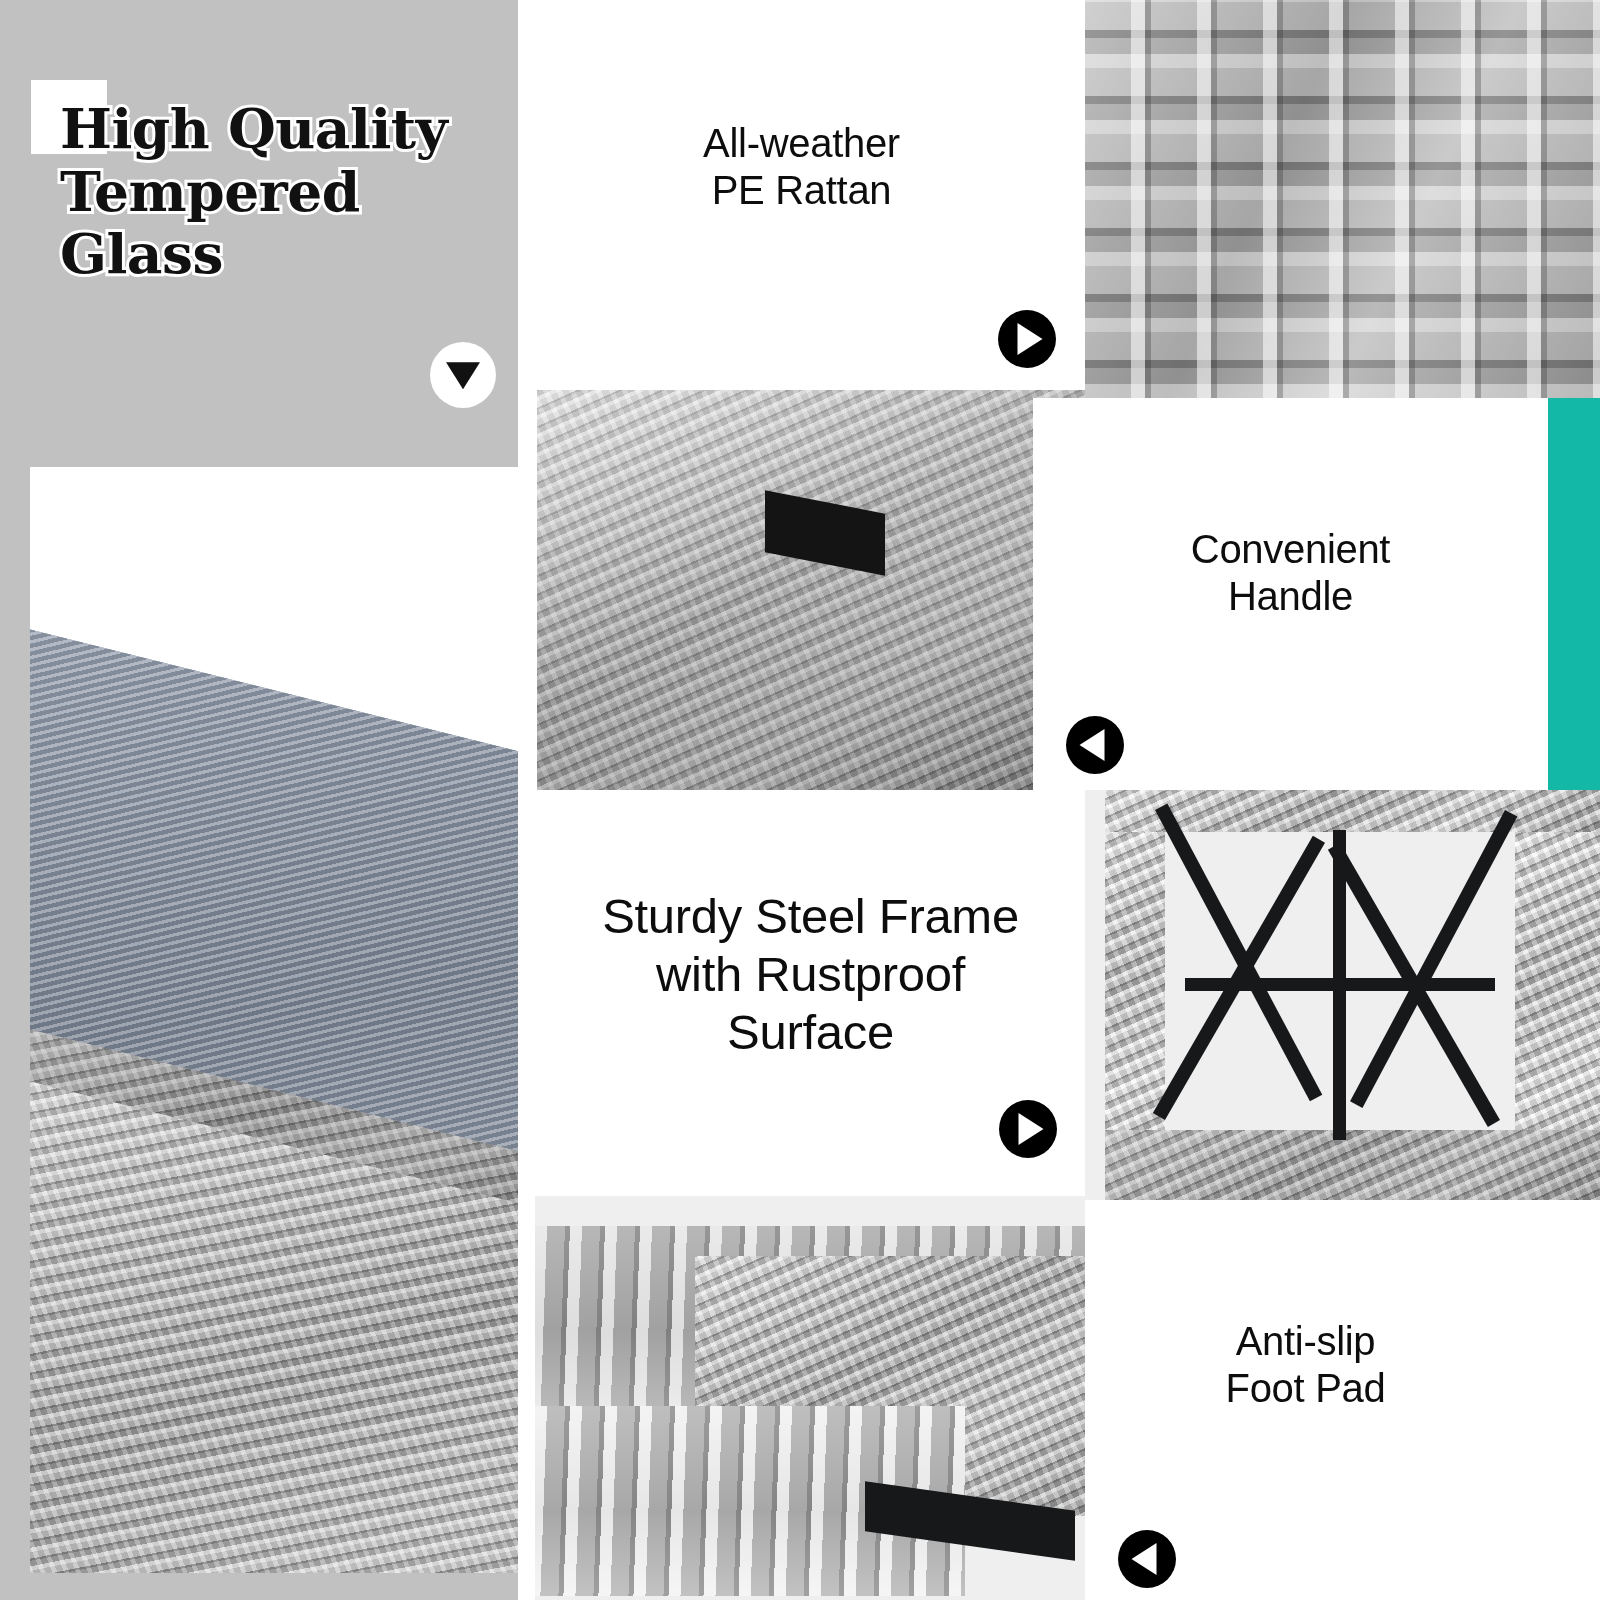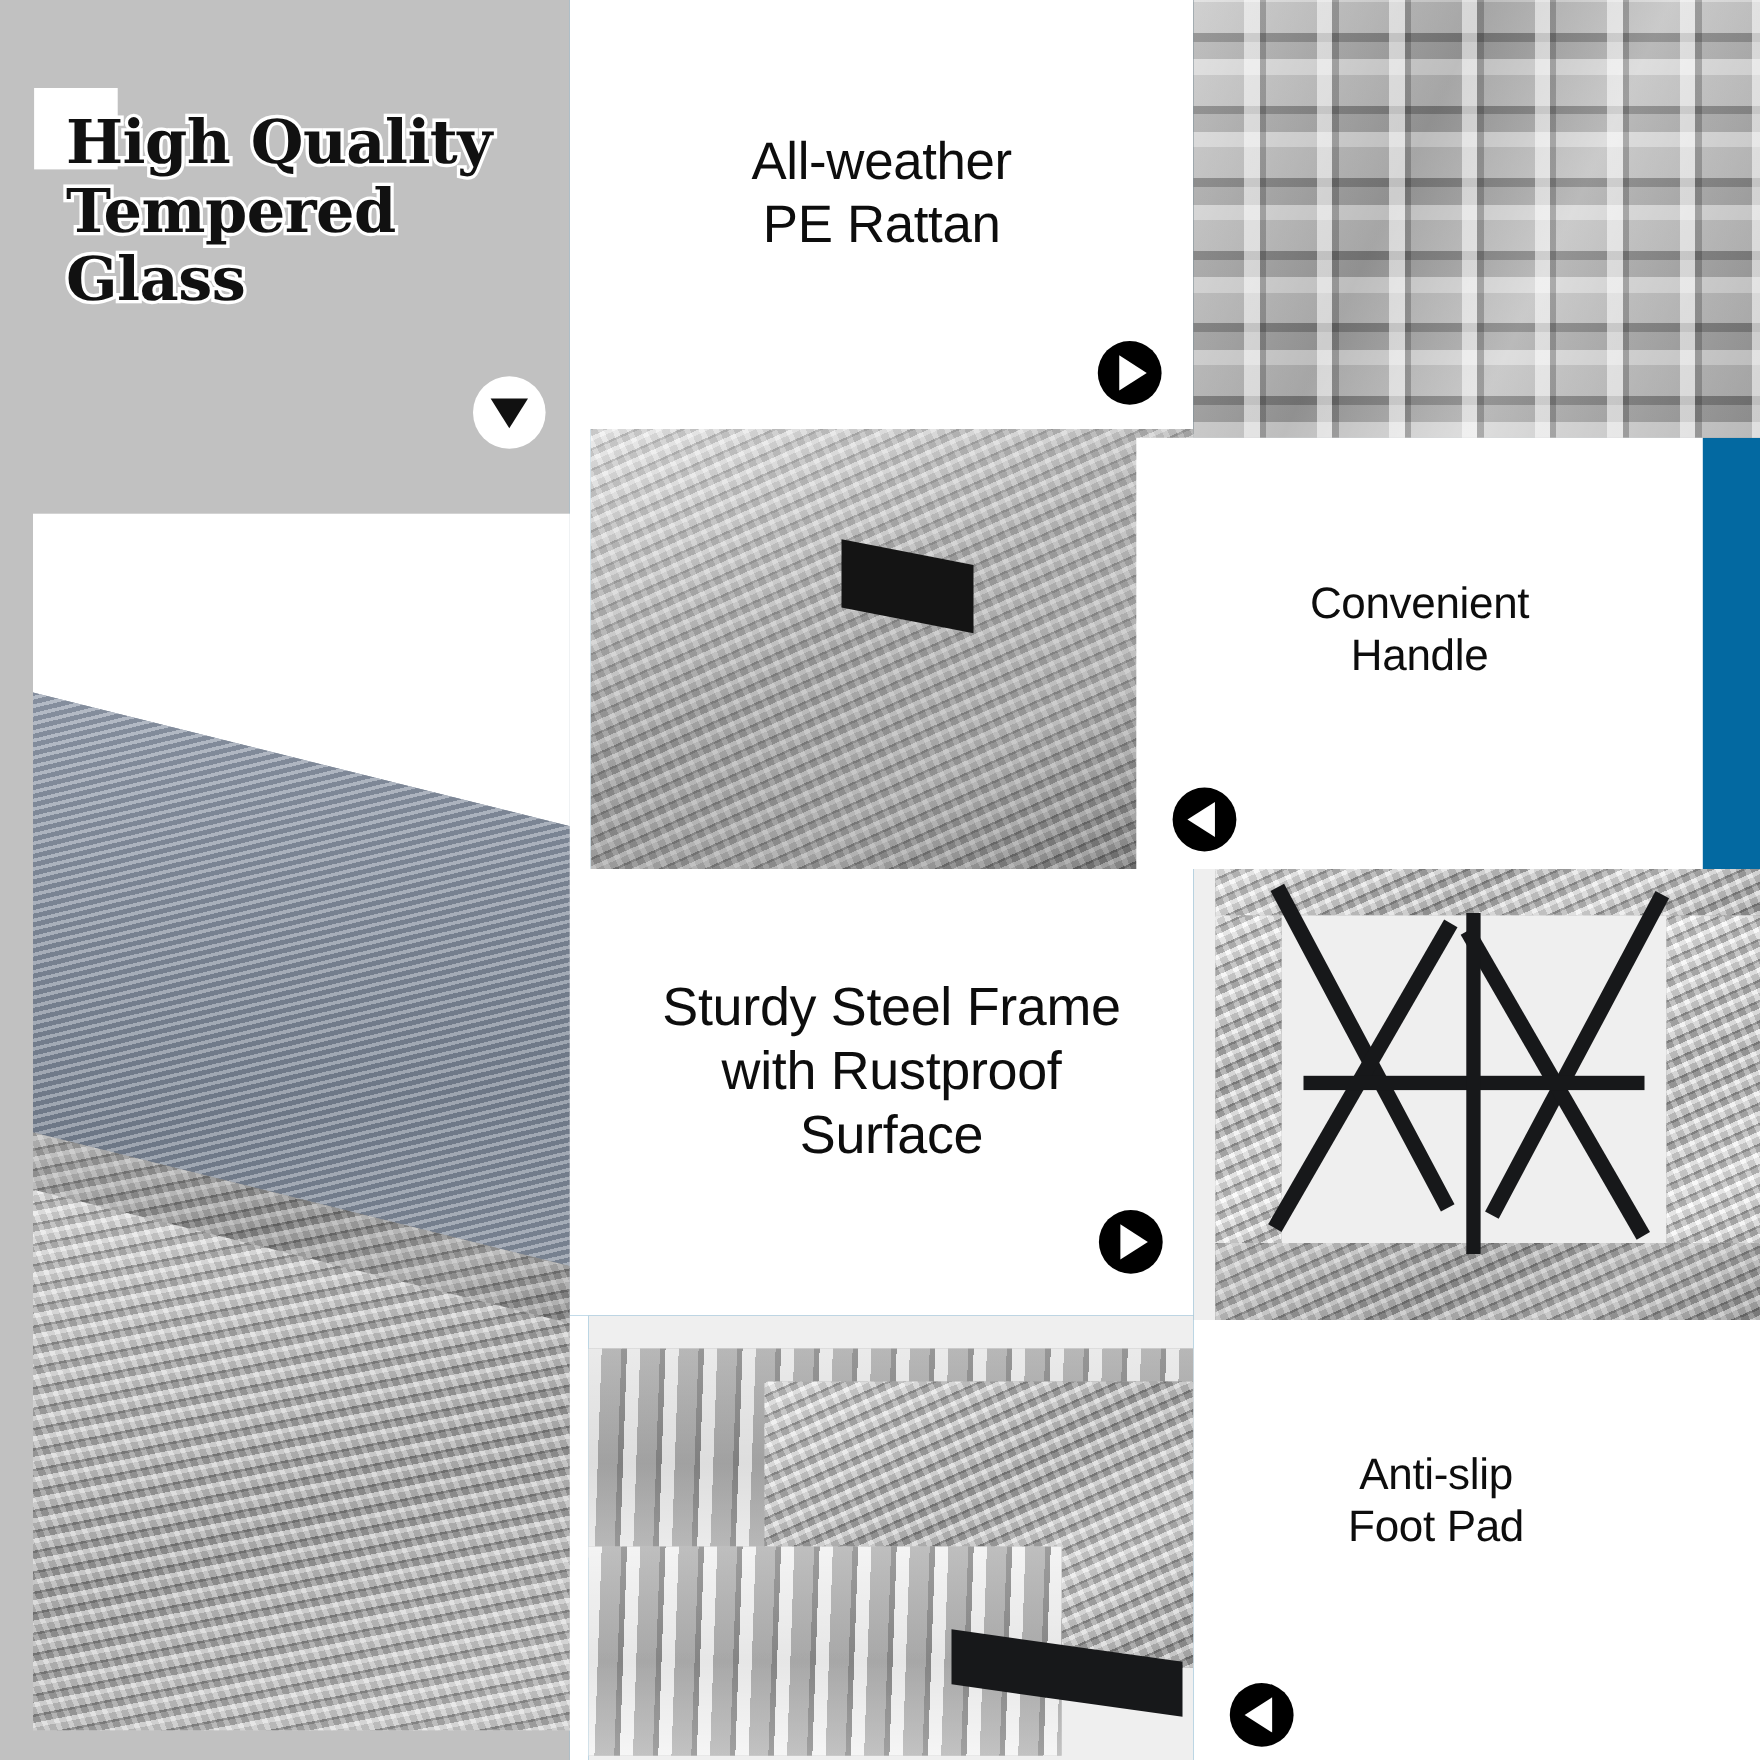--- a/index.html
+++ b/index.html
@@ -3,21 +3,21 @@
 <meta charset="utf-8">
 <style>
   html,body{margin:0;padding:0;}
   body{
     width:1600px;height:1600px;
     background:#ffffff;
     font-family:"Liberation Sans", sans-serif;
     overflow:hidden;
     position:relative;
   }
-  .stage{position:absolute;left:0;top:0;width:1600px;height:1600px;background:#0369a1;}
+  .stage{position:absolute;left:0;top:0;width:1600px;height:1600px;background:#14b8a6;}
 
   
   .cell{position:absolute;box-sizing:border-box;}
   .caption{
     position:absolute;
     text-align:center;
     color:#0d0d0d;
     font-weight:400;
     line-height:1.18;
     letter-spacing:-0.3px;
@@ -137,21 +137,21 @@
   <div class="cell plate" style="left:30px;top:467px;width:488px;height:1106px;background:#ffffff;">
     <div class="glass-top" style="position:absolute;left:-10px;top:160px;width:520px;height:560px;
          transform:skewY(14deg);transform-origin:left top;"></div>
     <div class="weave-d" style="position:absolute;left:-10px;top:560px;width:520px;height:60px;
          transform:skewY(14deg);transform-origin:left top;filter:brightness(.88);"></div>
     <div class="weave-d" style="position:absolute;left:-10px;top:612px;width:520px;height:560px;
          transform:skewY(14deg);transform-origin:left top;"></div>
   </div>
 
   <div class="cell" style="left:518px;top:0;width:567px;height:390px;background:#ffffff;">
-    <div class="caption" style="left:0;top:120px;width:567px;font-size:48px;">All-weather
+    <div class="caption" style="left:0;top:120px;width:567px;font-size:40px;">All-weather
 PE Rattan</div>
     <div class="nav-badge" style="left:480px;top:310px;">
       <span class="tri-r"></span>
     </div>
   </div>
 
   <div class="cell plate weave-h" style="left:1085px;top:0;width:515px;height:398px;"></div>
 
   <div class="cell plate weave-d" style="left:537px;top:390px;width:548px;height:400px;">
     <div style="position:absolute;left:0;top:0;width:548px;height:400px;

